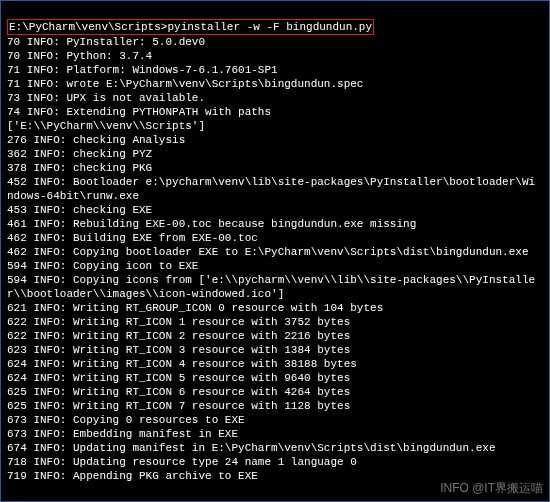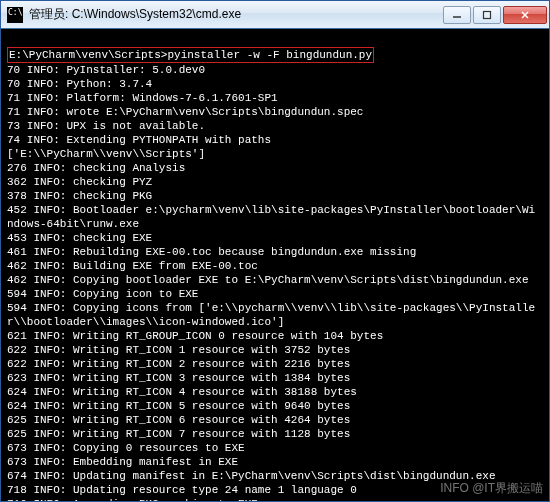--- a/index.html
+++ b/index.html
@@ -87,42 +87,20 @@
     font-size: 12px;
     color: rgba(210,210,210,0.55);
     pointer-events: none;
   }
 </style>
 </head>
 <body>
 
 <div class="window">
 
-  <div class="titlebar">
-    <span class="icon"></span>
-    <span class="title-text">管理员: C:\Windows\System32\cmd.exe</span>
-    <div class="win-btns">
-      <div class="win-btn">
-        <svg viewBox="0 0 10 10">
-            <line x1="1" y1="7" x2="9" y2="7" stroke="#333" stroke-width="1.5"></line>
-          </svg>
-      </div>
-      <div class="win-btn">
-        <svg viewBox="0 0 10 10">
-            <rect x="1.5" y="1.5" width="7" height="7" fill="none" stroke="#333" stroke-width="1.2"></rect>
-          </svg>
-      </div>
-      <div class="win-btn close">
-        <svg viewBox="0 0 10 10">
-            <line x1="2" y1="2" x2="8" y2="8" stroke="#fff" stroke-width="1.5"></line>
-            <line x1="8" y1="2" x2="2" y2="8" stroke="#fff" stroke-width="1.5"></line>
-          </svg>
-      </div>
-    </div>
-  </div>
 
   <div class="terminal"><div> </div><span class="outline-red">E:\PyCharm\venv\Scripts&gt;pyinstaller -w -F bingdundun.py</span>
 <div id="log-lines">70 INFO: PyInstaller: 5.0.dev0
 70 INFO: Python: 3.7.4
 71 INFO: Platform: Windows-7-6.1.7601-SP1
 71 INFO: wrote E:\PyCharm\venv\Scripts\bingdundun.spec
 73 INFO: UPX is not available.
 74 INFO: Extending PYTHONPATH with paths
 ['E:\\PyCharm\\venv\\Scripts']
 276 INFO: checking Analysis

